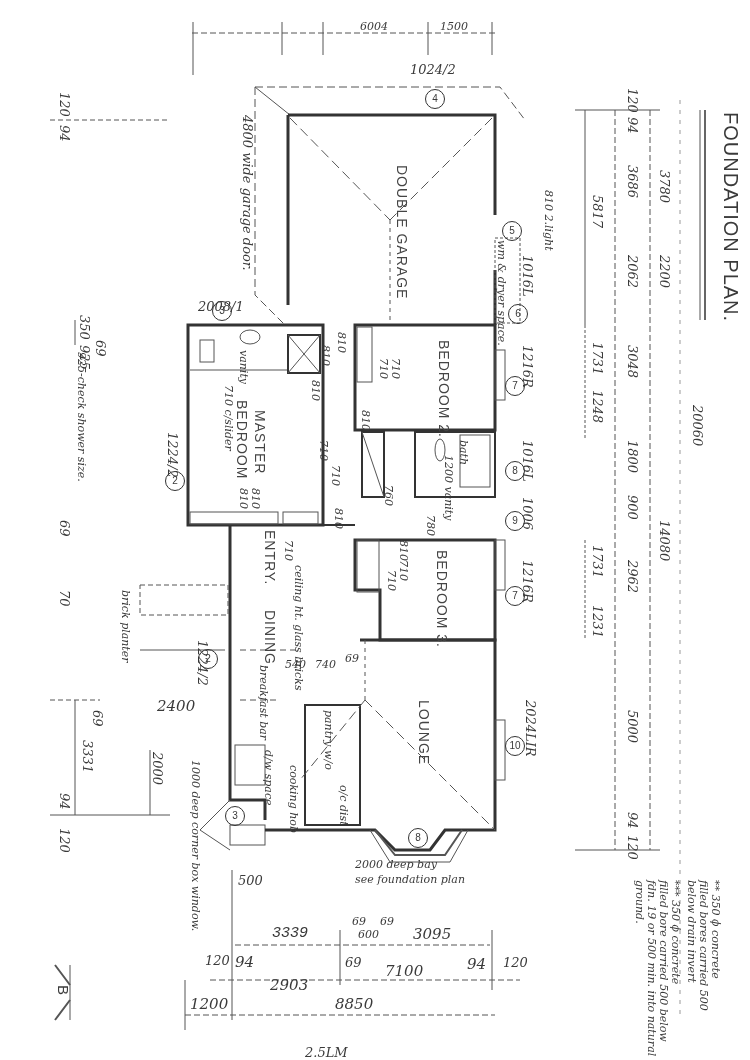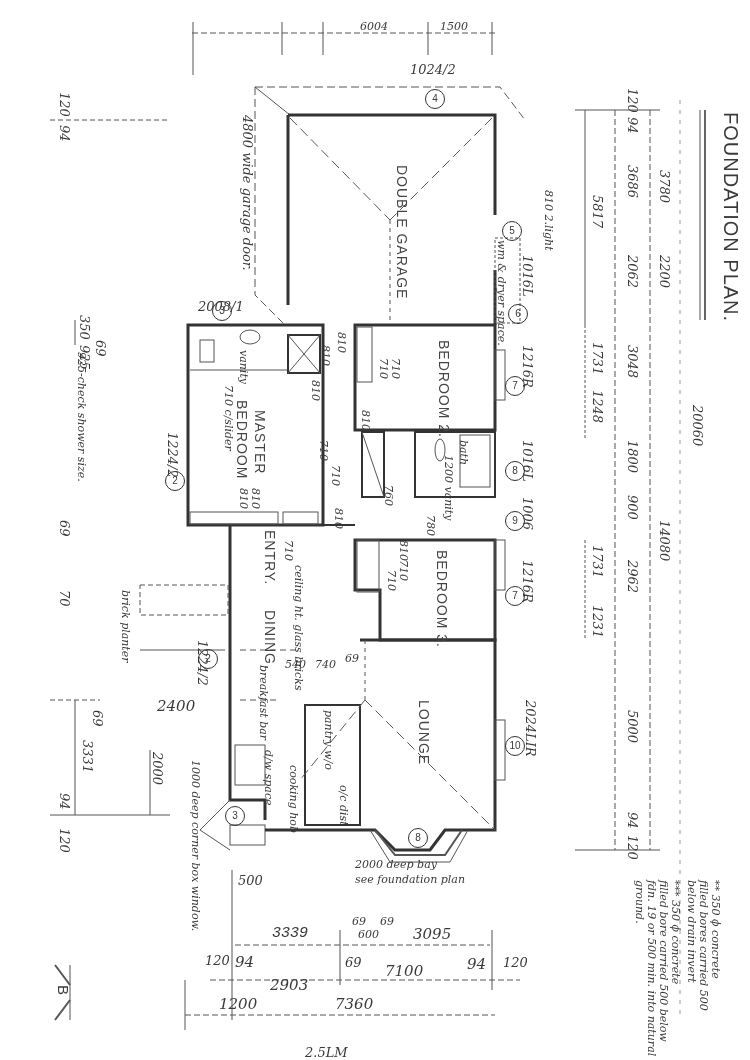--- a/index.html
+++ b/index.html
@@ -209,22 +209,22 @@
 <div class="t hand sm" style="left:358px;top:928px;">600</div>
 <div class="t hand sm" style="left:380px;top:915px;">69</div>
 <div class="t hand lg" style="left:413px;top:925px;">3095</div>
 <div class="t hand md" style="left:205px;top:953px;">120</div>
 <div class="t hand lg" style="left:235px;top:953px;">94</div>
 <div class="t hand lg" style="left:270px;top:962px;margin-top:14px;">2903</div>
 <div class="t hand md" style="left:345px;top:955px;">69</div>
 <div class="t hand lg" style="left:385px;top:962px;">7100</div>
 <div class="t hand lg" style="left:467px;top:955px;">94</div>
 <div class="t hand md" style="left:503px;top:955px;">120</div>
-<div class="t hand lg" style="left:190px;top:995px;margin-left:29px;">1200</div>
-<div class="t hand lg" style="left:335px;top:995px;">7360</div>
+<div class="t hand lg" style="left:190px;top:995px;">1200</div>
+<div class="t hand lg" style="left:335px;top:995px;">8850</div>
 <div class="t hand md" style="left:238px;top:873px;">500</div>
 
 <div class="t rot hand md" style="left:72px;top:92px;">120</div>
 <div class="t rot hand md" style="left:72px;top:125px;">94</div>
 <div class="t rot hand md" style="left:92px;top:315px;">350</div>
 <div class="t rot hand md" style="left:108px;top:340px;">69</div>
 <div class="t rot hand md" style="left:92px;top:345px;">925</div>
 <div class="t rot hand md" style="left:72px;top:520px;">69</div>
 <div class="t rot hand md" style="left:72px;top:590px;">70</div>
 <div class="t rot hand md" style="left:105px;top:710px;">69</div>

